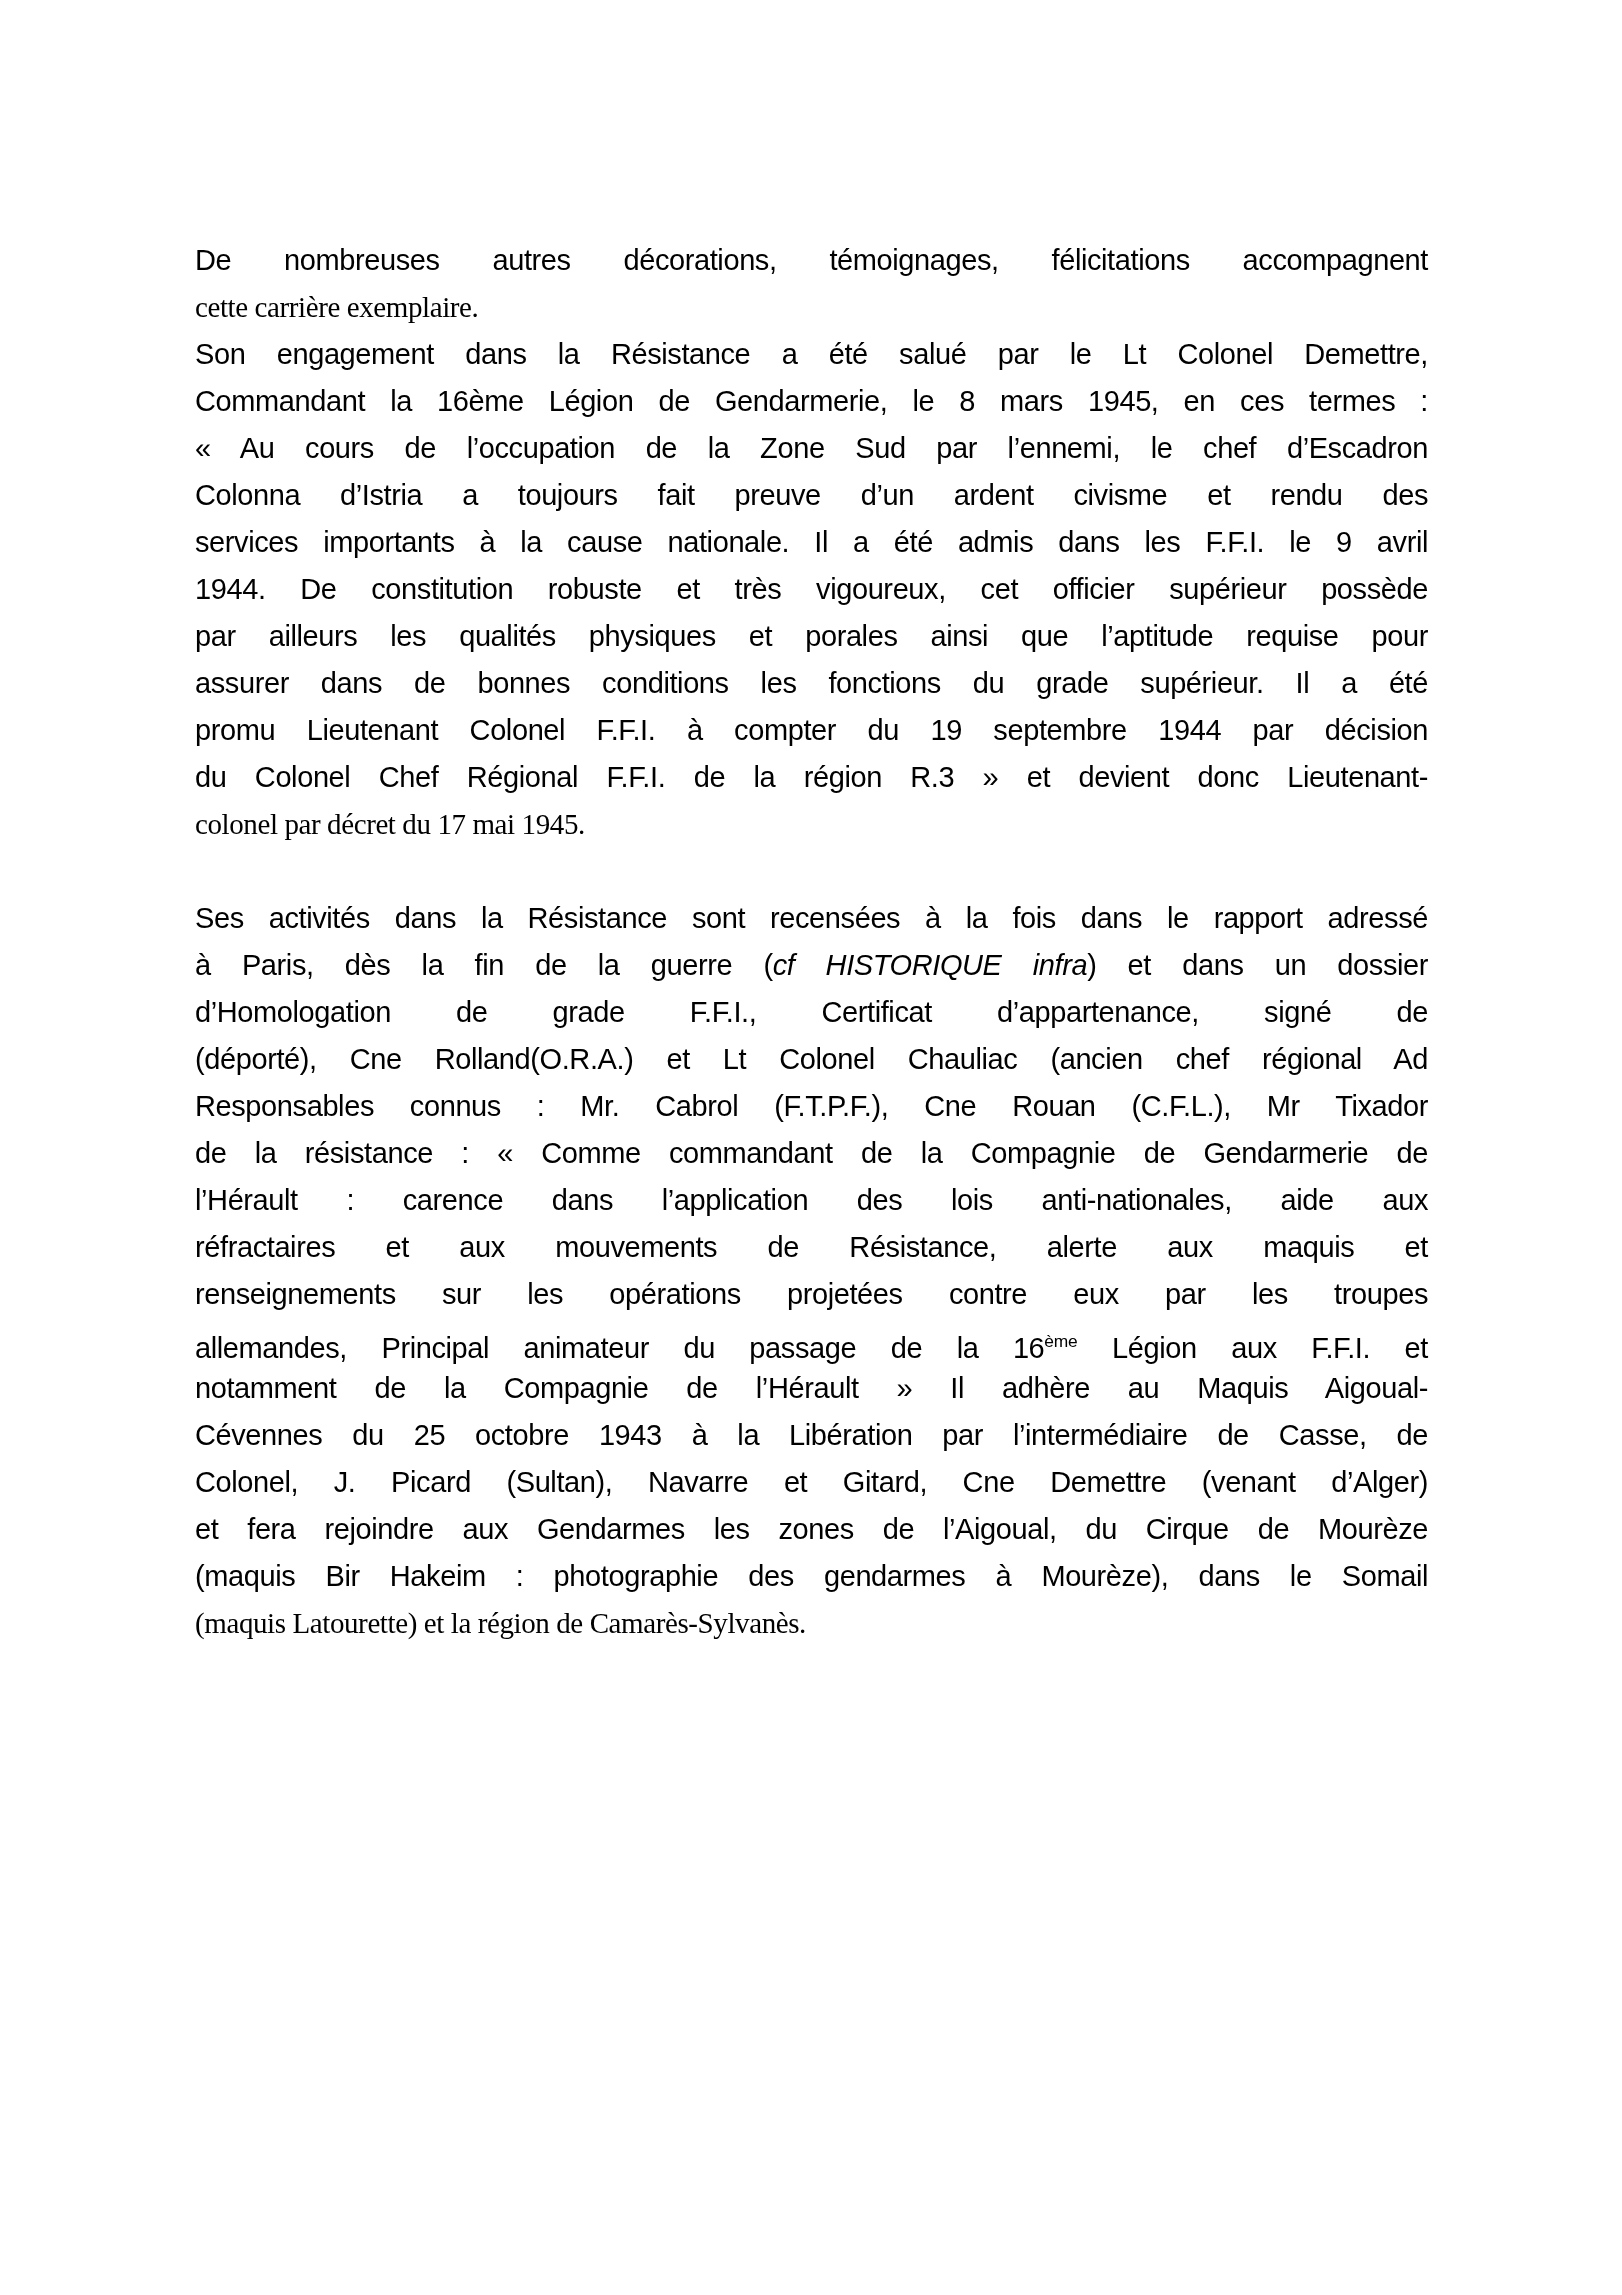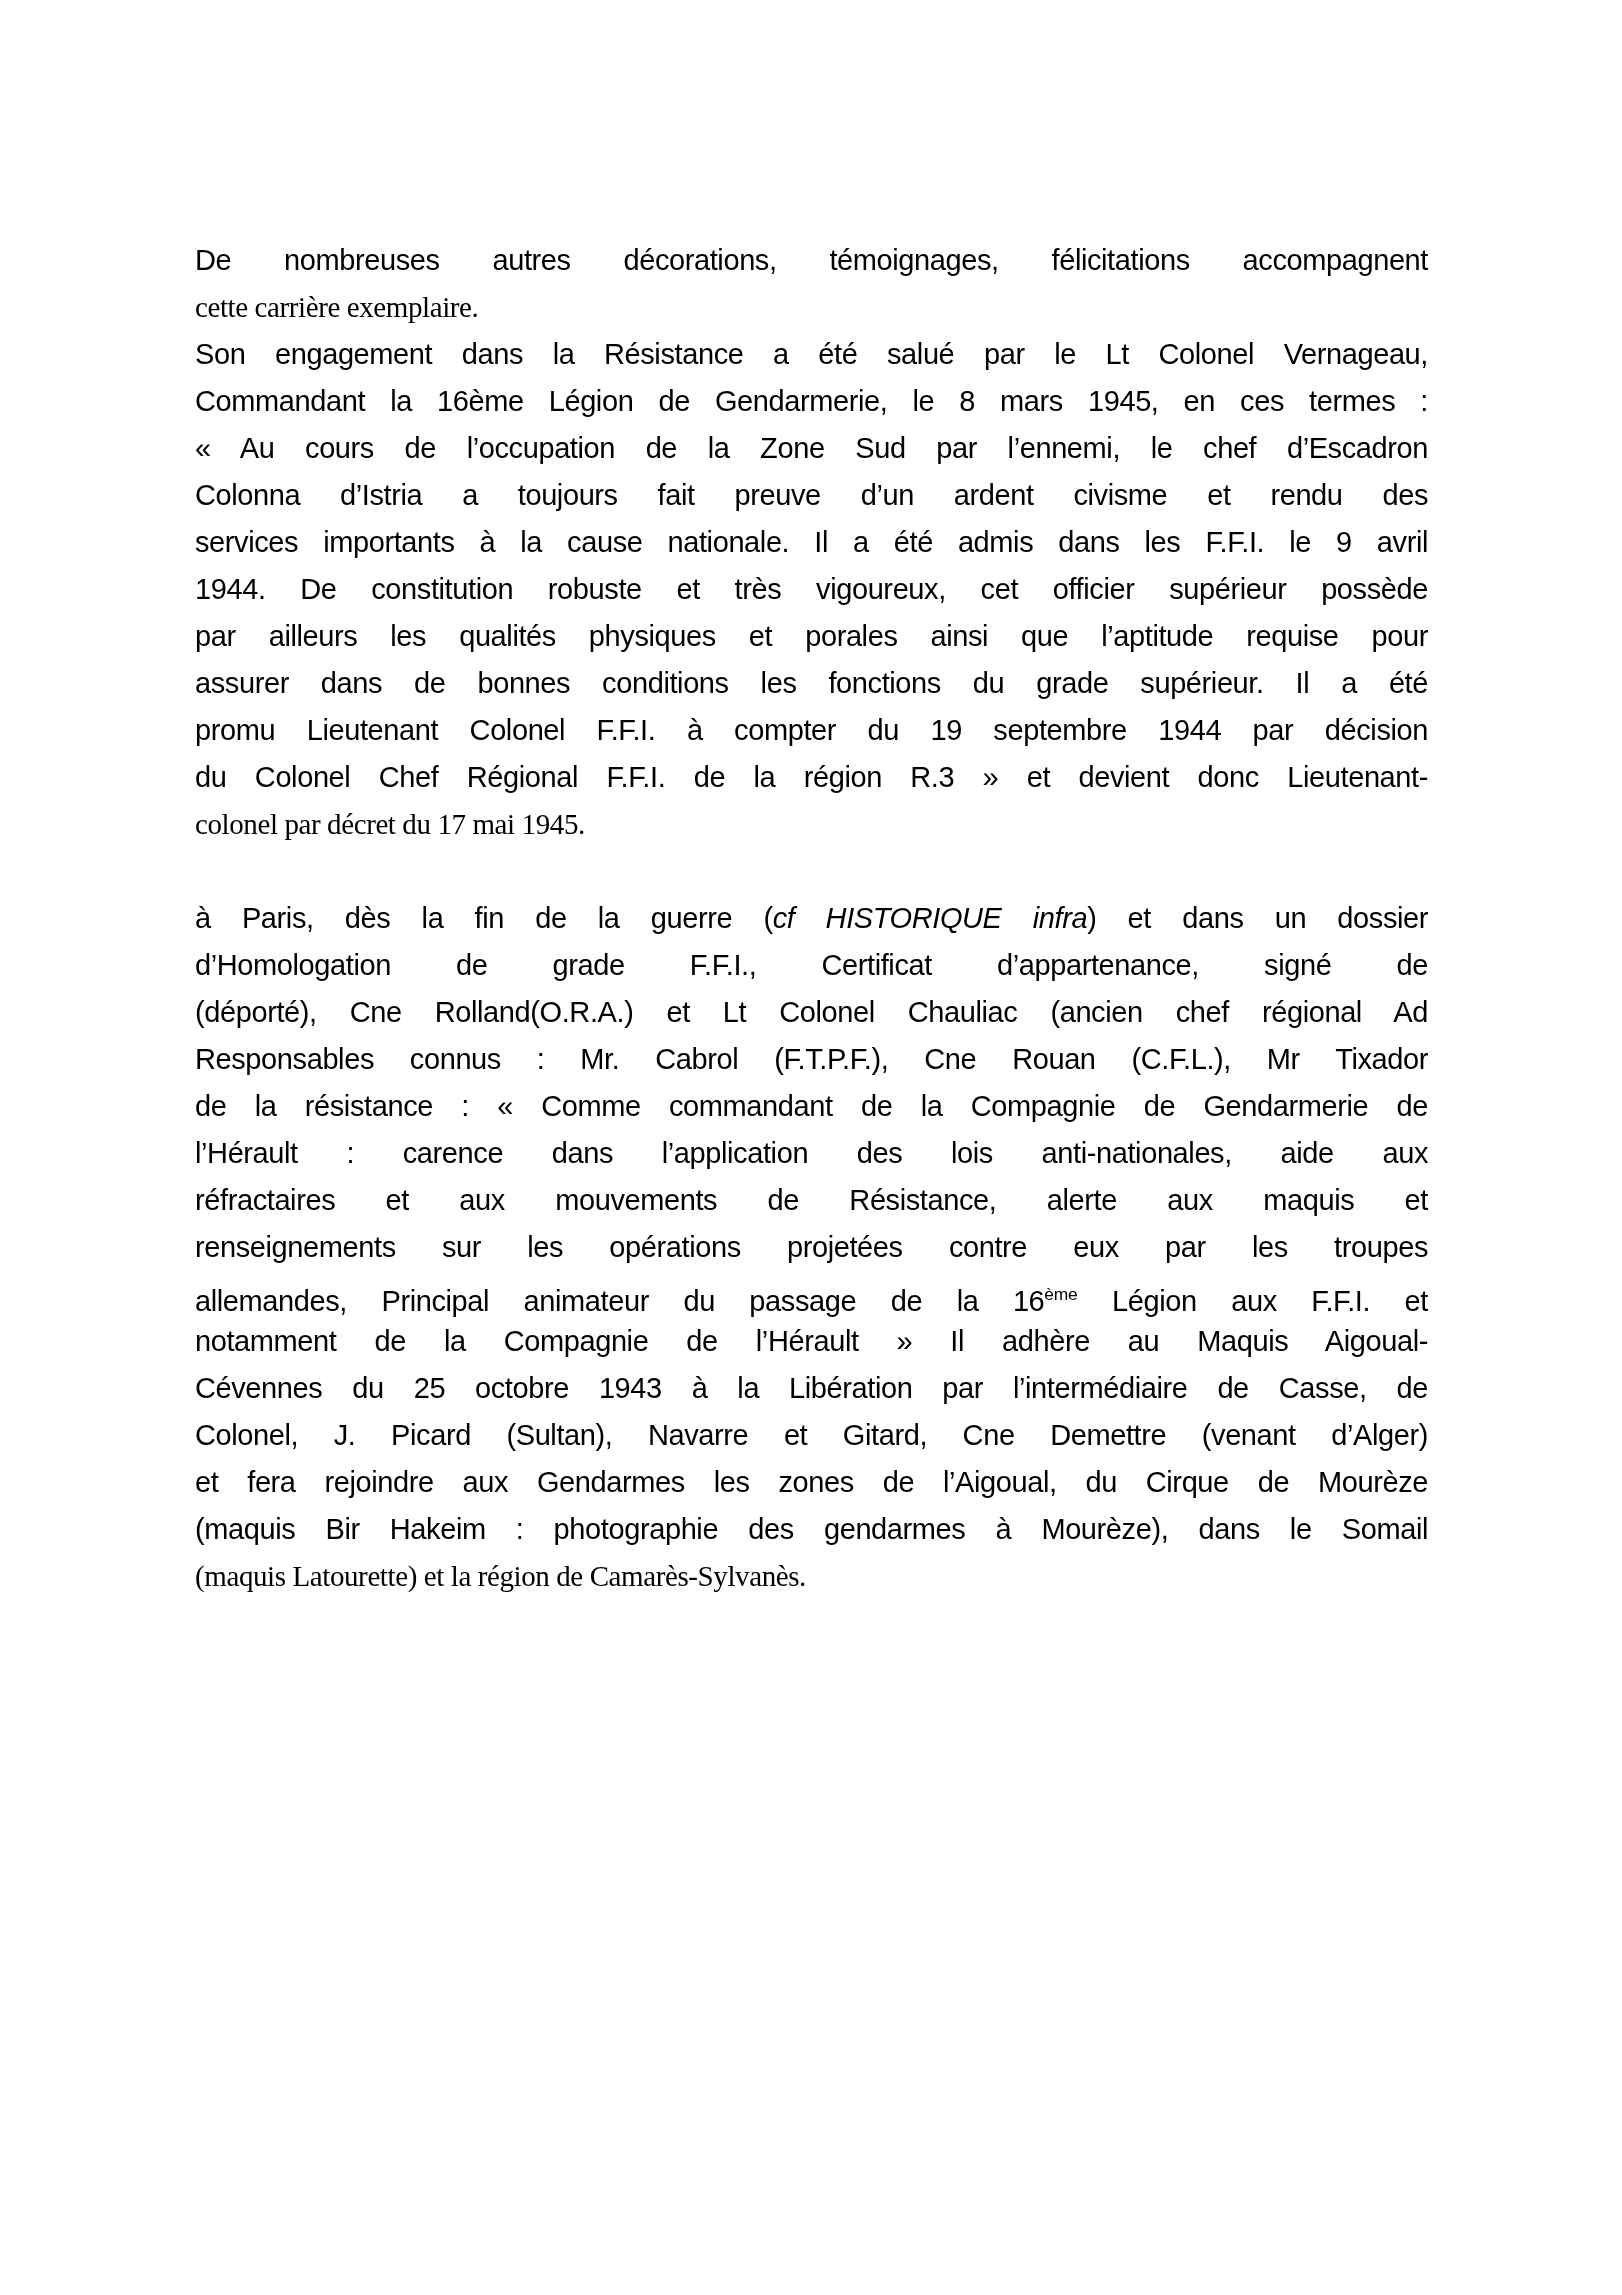--- a/index.html
+++ b/index.html
@@ -59,33 +59,34 @@
   }
 </style>
 </head>
 <body>
 
 <div class="page">
   <div class="body-text">
       <div class="paragraph">
         <div class="line"><span>De nombreuses autres décorations, témoignages, félicitations accompagnent</span></div>
         <div class="line no-just"><span>cette carrière exemplaire.</span></div>
-        <div class="line"><span>Son engagement dans la Résistance a été salué par le Lt Colonel Vernageau,</span></div>
+        <div class="line"><span>Son engagement dans la Résistance a été salué par le Lt Colonel Demettre,</span></div>
         <div class="line"><span>Commandant la 16ème Légion de Gendarmerie, le 8 mars 1945, en ces termes :</span></div>
         <div class="line"><span>« Au cours de l’occupation de la Zone Sud par l’ennemi, le chef d’Escadron</span></div>
         <div class="line"><span>Colonna d’Istria a toujours fait preuve d’un ardent civisme et rendu des</span></div>
         <div class="line"><span>services importants à la cause nationale. Il a été admis dans les F.F.I. le 9 avril</span></div>
         <div class="line"><span>1944. De constitution robuste et très vigoureux, cet officier supérieur possède</span></div>
         <div class="line"><span>par ailleurs les qualités physiques et porales ainsi que l’aptitude requise pour</span></div>
         <div class="line"><span>assurer dans de bonnes conditions les fonctions du grade supérieur. Il a été</span></div>
         <div class="line"><span>promu Lieutenant Colonel F.F.I. à compter du 19 septembre 1944 par décision</span></div>
         <div class="line"><span>du Colonel Chef Régional F.F.I. de la région R.3 » et devient donc Lieutenant-</span></div>
         <div class="line no-just"><span>colonel par décret du 17 mai 1945.</span></div>
       </div>
       <div class="paragraph">
+        <div class="line"><span>Ses activités dans la Résistance sont recensées à la fois dans le rapport adressé</span></div>
         <div class="line"><span>à Paris, dès la fin de la guerre (</span><span class="seg-italic">cf HISTORIQUE infra</span><span>) et dans un dossier</span></div>
         <div class="line"><span>d’Homologation de grade F.F.I., Certificat d’appartenance, signé de</span></div>
         <div class="line"><span>(déporté), Cne Rolland(O.R.A.) et Lt Colonel Chauliac (ancien chef régional Ad</span></div>
         <div class="line"><span>Responsables connus : Mr. Cabrol (F.T.P.F.), Cne Rouan (C.F.L.), Mr Tixador</span></div>
         <div class="line"><span>de la résistance : « Comme commandant de la Compagnie de Gendarmerie de</span></div>
         <div class="line"><span>l’Hérault : carence dans l’application des lois anti-nationales, aide aux</span></div>
         <div class="line"><span>réfractaires et aux mouvements de Résistance, alerte aux maquis et</span></div>
         <div class="line"><span>renseignements sur les opérations projetées contre eux par les troupes</span></div>
         <div class="line"><span>allemandes, Principal animateur du passage de la 16</span><span class="seg-sup">ème</span><span> Légion aux F.F.I. et</span></div>
         <div class="line"><span>notamment de la Compagnie de l’Hérault » Il adhère au Maquis Aigoual-</span></div>

